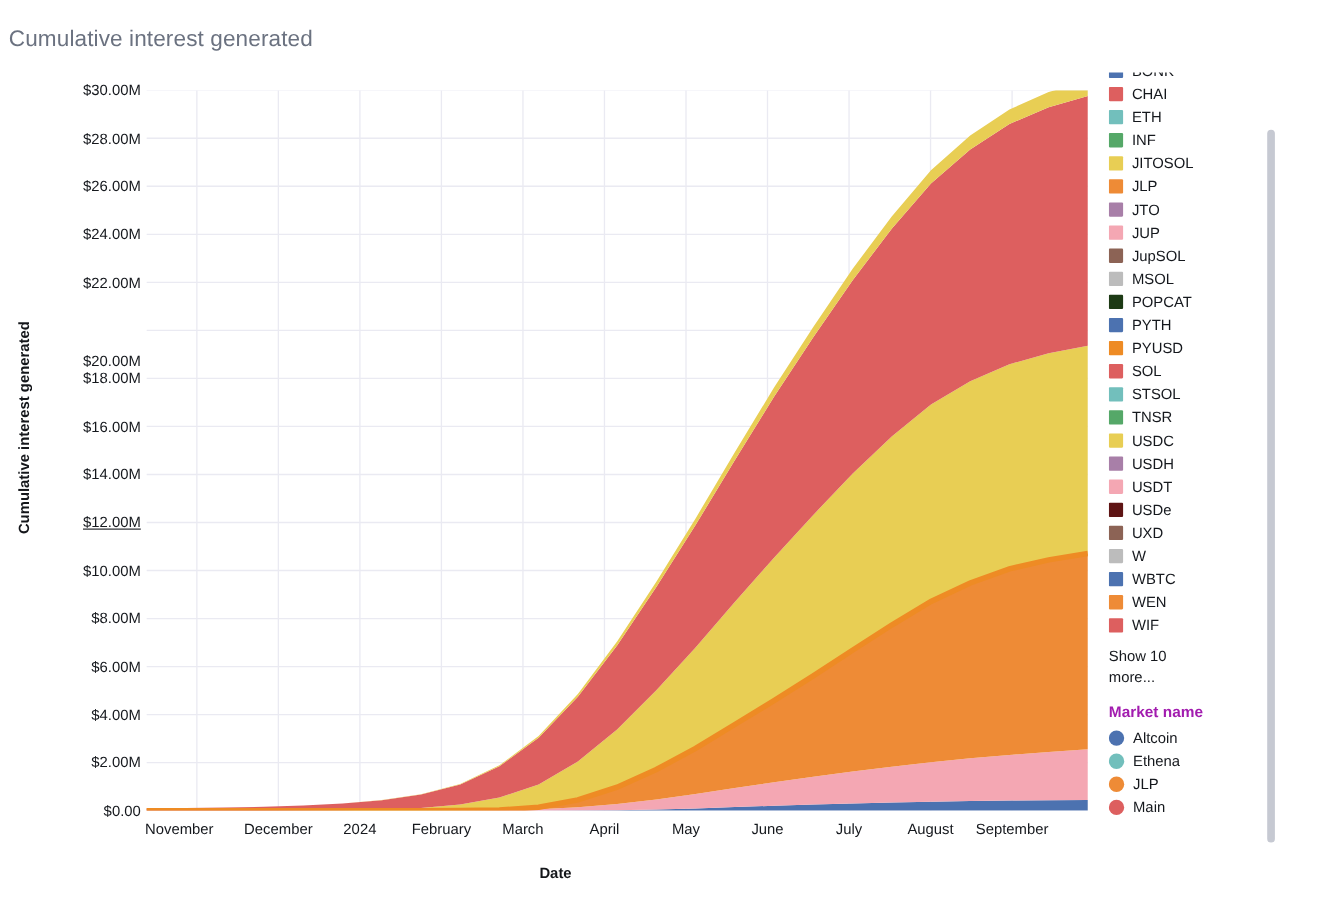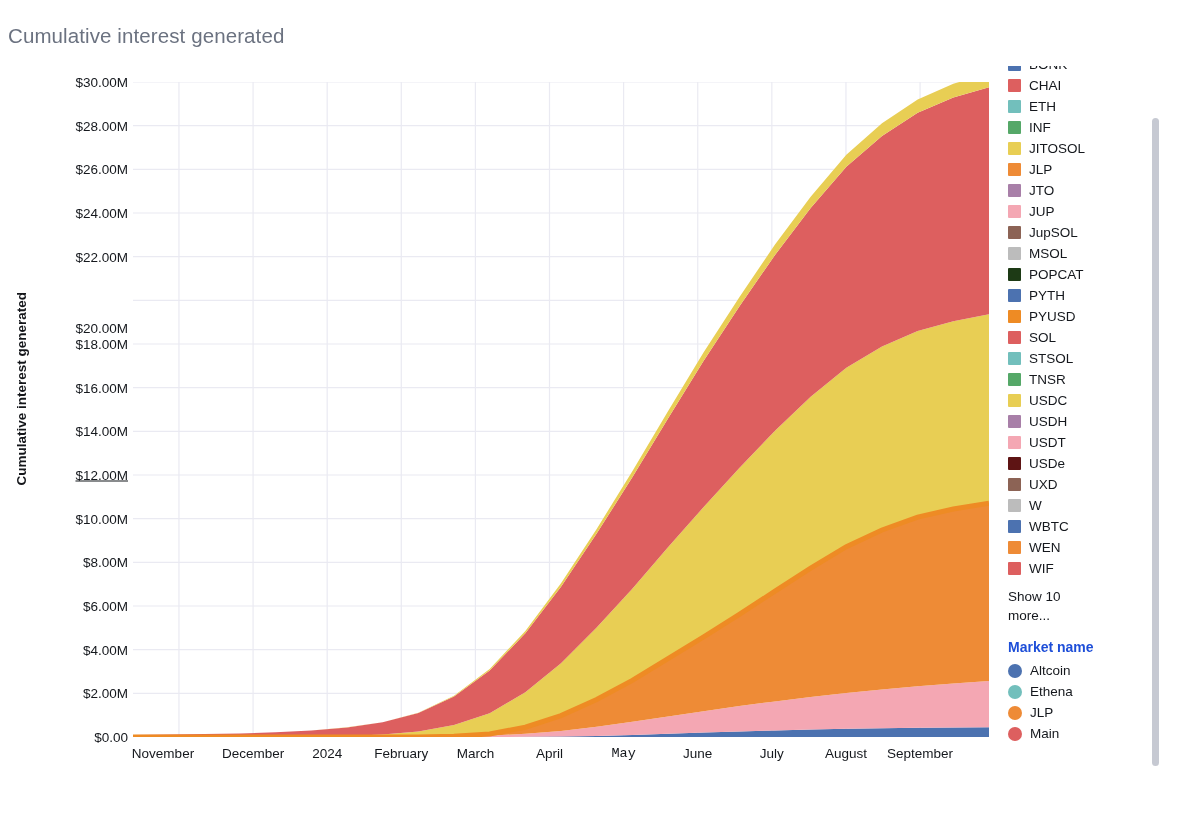--- a/index.html
+++ b/index.html
@@ -118,21 +118,21 @@
     font-size: 13.5px;
     color: #15181d;
     line-height: 19px;
     cursor: pointer;
   }
   .legend-group-title {
     margin-top: 14px;
     margin-bottom: 5px;
     font-size: 14px;
     font-weight: bold;
-    color: #1d4ed8;
+    color: #a21caf;
     white-space: nowrap;
   }
   .legend-row-dot { height: 21px; }
 
   
   #legend-scrollbar {
     position: absolute;
     left: 1152px; top: 118px;
     width: 7px; height: 648px;
     background: #c6c9d2;
@@ -210,27 +210,28 @@
     </svg>
   </div>
 
   <div id="xlabels">
       <div class="xtick" style="left: 163px;">November</div>
       <div class="xtick" style="left: 253.062px;">December</div>
       <div class="xtick" style="left: 327.175px;">2024</div>
       <div class="xtick" style="left: 401.287px;">February</div>
       <div class="xtick" style="left: 475.4px;">March</div>
       <div class="xtick" style="left: 549.513px;">April</div>
-      <div class="xtick" style="left: 623.625px; font-family: Liberation Mono, monospace;">May</div>
+      <div class="xtick" style="left: 623.625px;">May</div>
       <div class="xtick" style="left: 697.738px; text-align: right;">June</div>
       <div class="xtick" style="left: 771.85px;">July</div>
       <div class="xtick" style="left: 845.963px;">August</div>
       <div class="xtick" style="left: 920.075px;">September</div>
     </div>
 
+  <div class="xaxis-title">Date</div>
 
   <div id="legend-wrap">
     <div id="legend-scroll">
         <div class="legend-row">
           <span class="swatch-sq" style="background: rgb(76, 114, 176);"></span>
           <span class="legend-label">BONK</span>
         </div>
         <div class="legend-row">
           <span class="swatch-sq" style="background: rgb(221, 95, 95);"></span>
           <span class="legend-label">CHAI</span>

